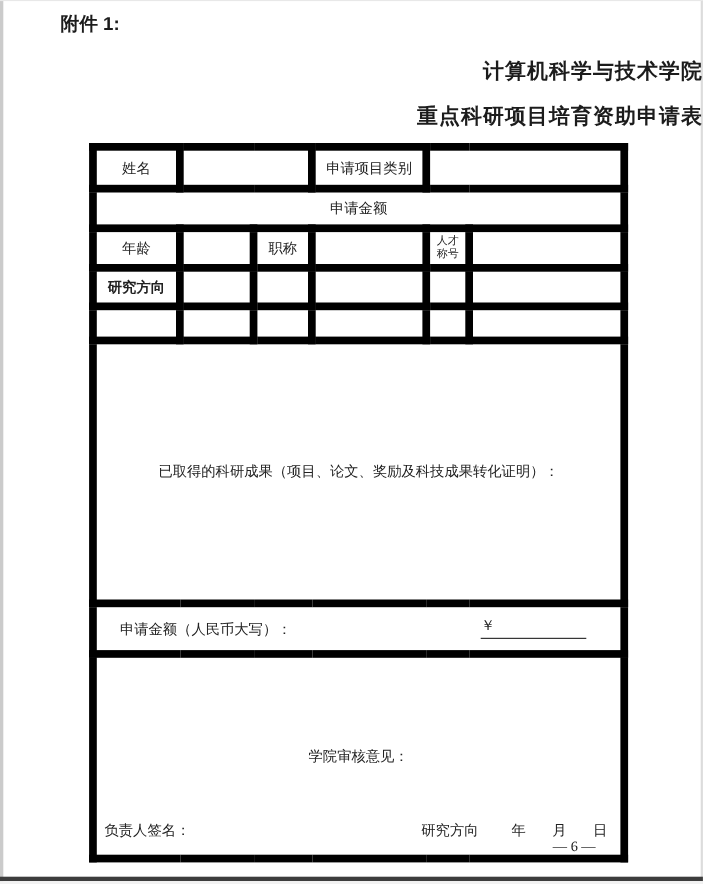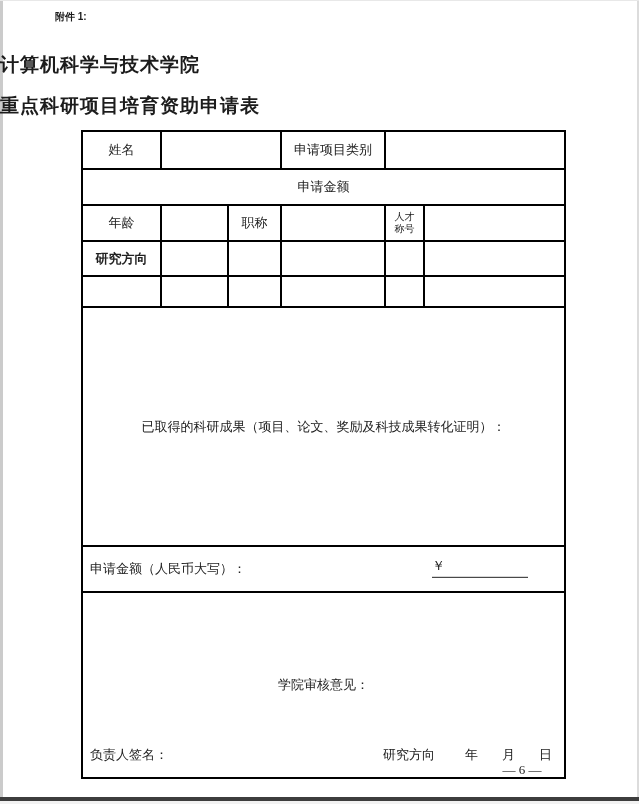--- a/index.html
+++ b/index.html
@@ -31,39 +31,39 @@
     position: absolute; left: 0; top: 797px; width: 100%; height: 4px;
     background: #3d3d3d;
   }
   .bottom-light {
     position: absolute; left: 0; top: 801px; width: 100%; height: 3px;
     background: #f2f2f2;
   }
   .attachment-label {
     position: absolute; left: 55px; top: 10px;
     font-family: "Liberation Sans", sans-serif;
-    font-size: 10px; font-weight: bold; color: #1c1c1c;
+    font-size: 17px; font-weight: bold; color: #1c1c1c;
   }
   .doc-title {
     position: absolute; left: 0; width: 639px;
-    text-align: left; font-weight: bold; font-size: 19px;
+    text-align: right; font-weight: bold; font-size: 19px;
     letter-spacing: 1px; color: #1c1c1c; margin: 0;
   }
   .doc-title.line1 { top: 52px; }
   .doc-title.line2 { top: 93px; }
 
   table.form-table {
     position: absolute; left: 81px; top: 130px;
     width: 483px; table-layout: fixed;
     border-collapse: collapse;
     border: 2px solid #4a4a4a;
     font-size: 13px;
   }
   table.form-table td {
-    border: 2px solid #000000;
+    border: 7px solid #000000;
     text-align: center;
     vertical-align: middle;
     padding: 0;
     overflow: hidden;
   }
   tr.r1 { height: 38px; }
   tr.r2 { height: 36px; }
   tr.r3 { height: 36px; }
   tr.r4 { height: 35px; font-weight: bold; }
   tr.r5 { height: 31px; }
@@ -77,21 +77,21 @@
   td.big-cell {
     text-align: left; vertical-align: top;
     padding: 9px 8px 0 7px;
     margin-left: 24px;
   }
   td.amount-cell {
     text-align: left; position: relative;
   }
   .amount-row {
     display: flex; align-items: center; height: 100%;
-    padding-left: 7px;
+    padding-left: 21px;
   }
   .amount-line {
     position: absolute;
     left: 349px; top: 50%;
     transform: translateY(-58%);
     width: 96px;
     border-bottom: 1px solid #222222;
     padding-bottom: 2px;
     text-align: left;
   }

